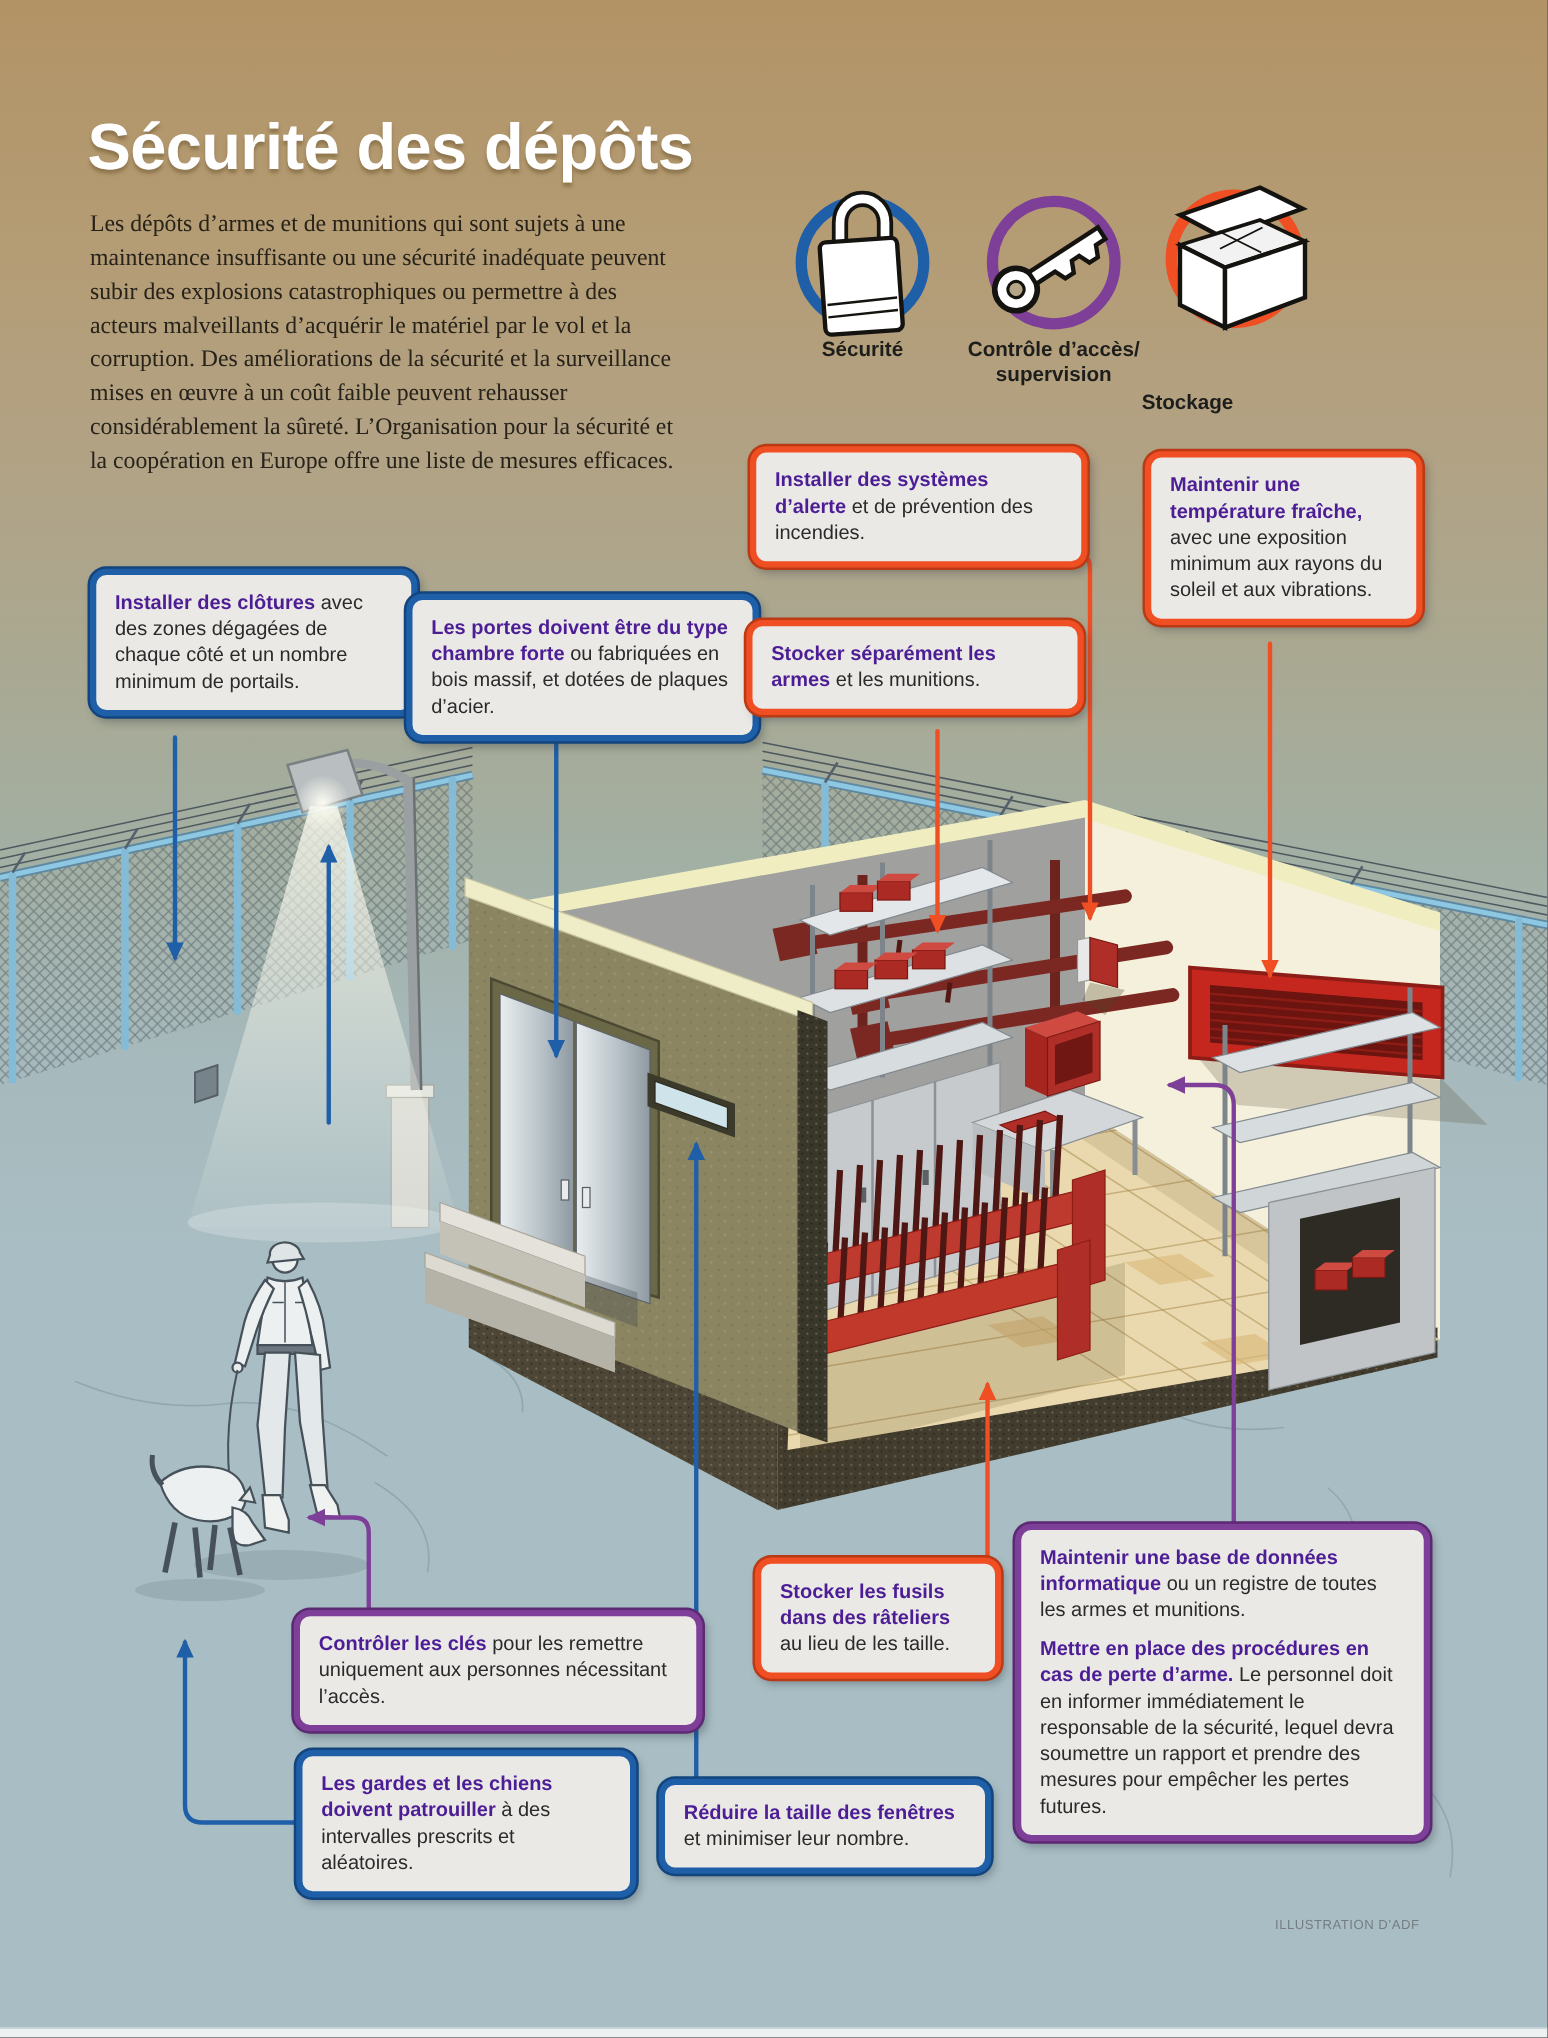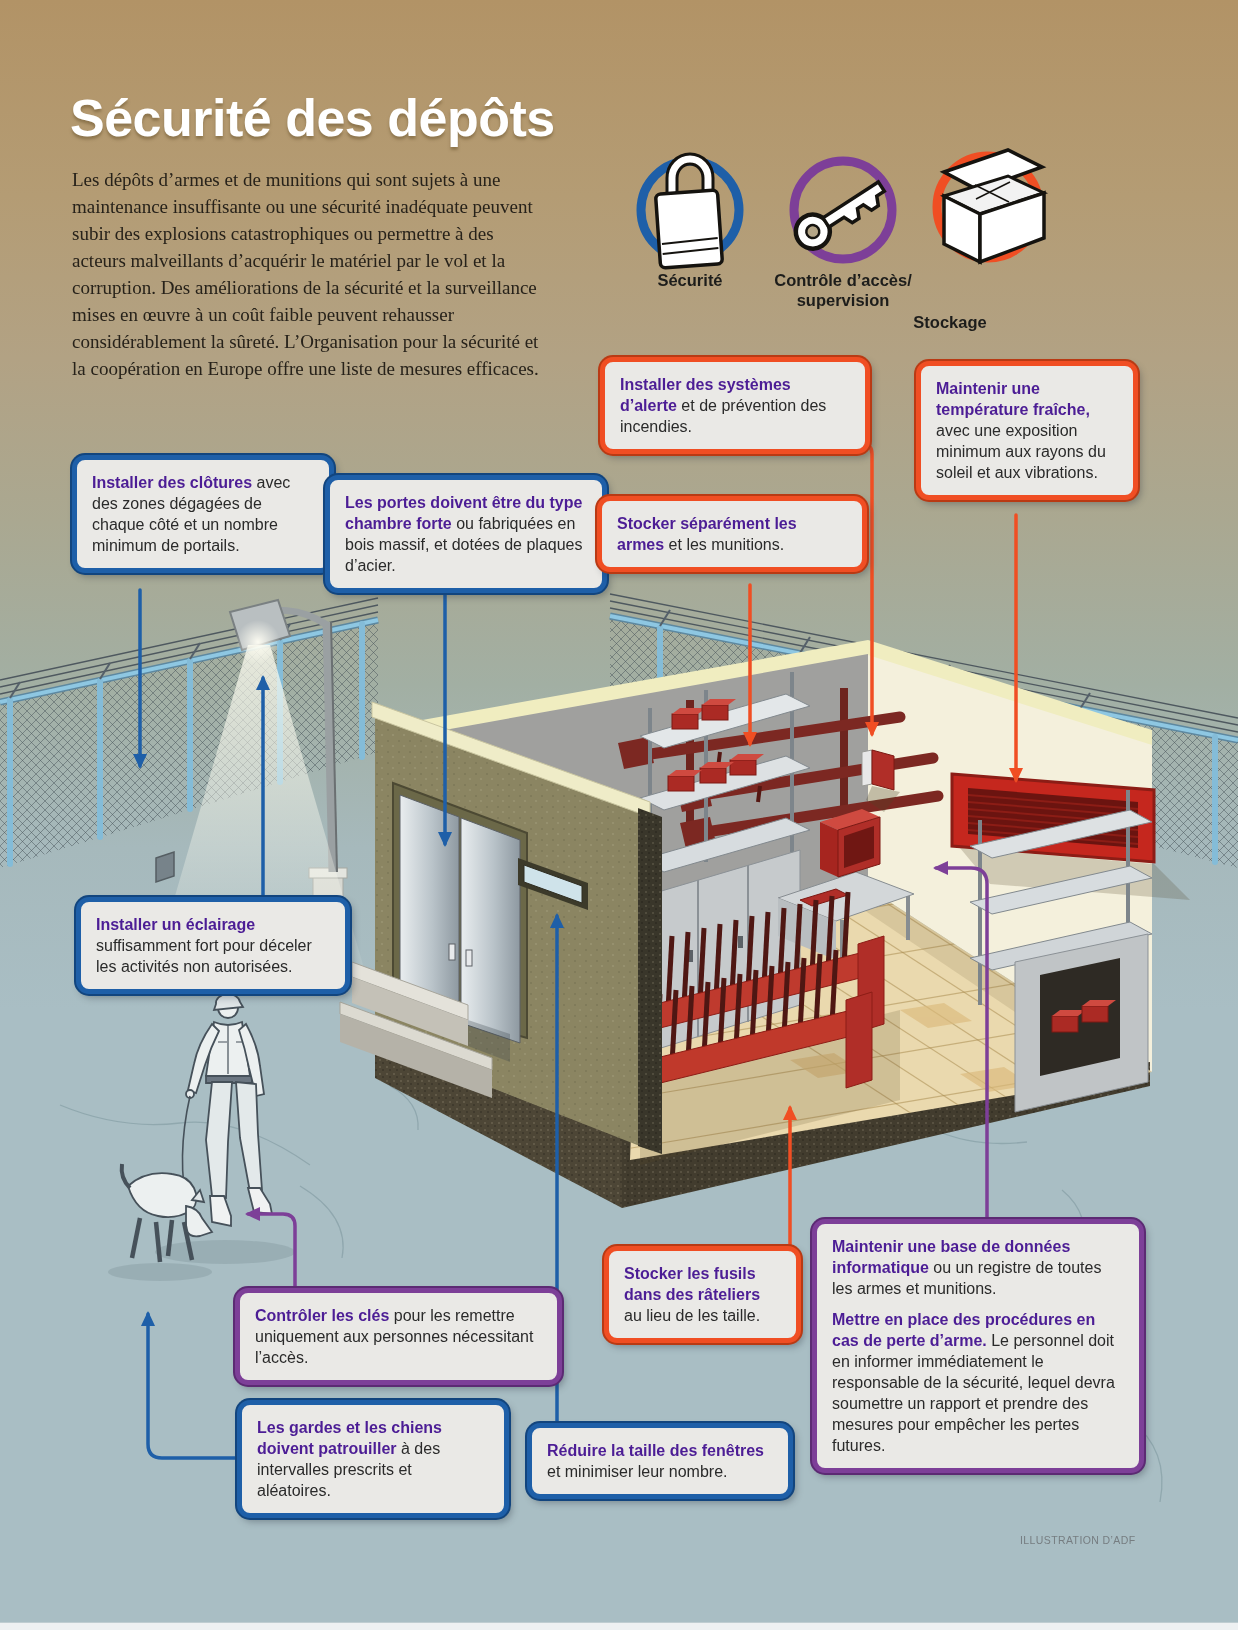--- a/index.html
+++ b/index.html
@@ -472,23 +472,20 @@
 </div>
 <div class="co orange" style="left:600px;top:357px;width:230px;">
   <p><b>Installer des systèmes d’alerte</b><span> et de prévention des incendies.</span></p>
 </div>
 <div class="co orange" style="left:916px;top:361px;width:182px;">
   <p><b>Maintenir une température fraîche,</b><span> avec une exposition minimum aux rayons du soleil et aux vibrations.</span></p>
 </div>
 <div class="co orange" style="left:597px;top:496px;width:230px;">
   <p><b>Stocker séparément les armes</b><span> et les munitions.</span></p>
 </div>
-<div class="co blue" style="left:76px;top:897px;width:234px;">
-  <p><b>Installer un éclairage</b><span> suffisamment fort pour déceler les activités non autorisées.</span></p>
-</div>
 <div class="co purple" style="left:235px;top:1288px;width:287px;">
   <p><b>Contrôler les clés</b><span> pour les remettre uniquement aux personnes nécessitant l’accès.</span></p>
 </div>
 <div class="co blue" style="left:237px;top:1400px;width:232px;">
   <p><b>Les gardes et les chiens doivent patrouiller</b><span> à des intervalles prescrits et aléatoires.</span></p>
 </div>
 <div class="co orange" style="left:604px;top:1246px;width:157px;">
   <p><b>Stocker les fusils dans des râteliers</b><span> au lieu de les taille.</span></p>
 </div>
 <div class="co blue" style="left:527px;top:1423px;width:226px;">

